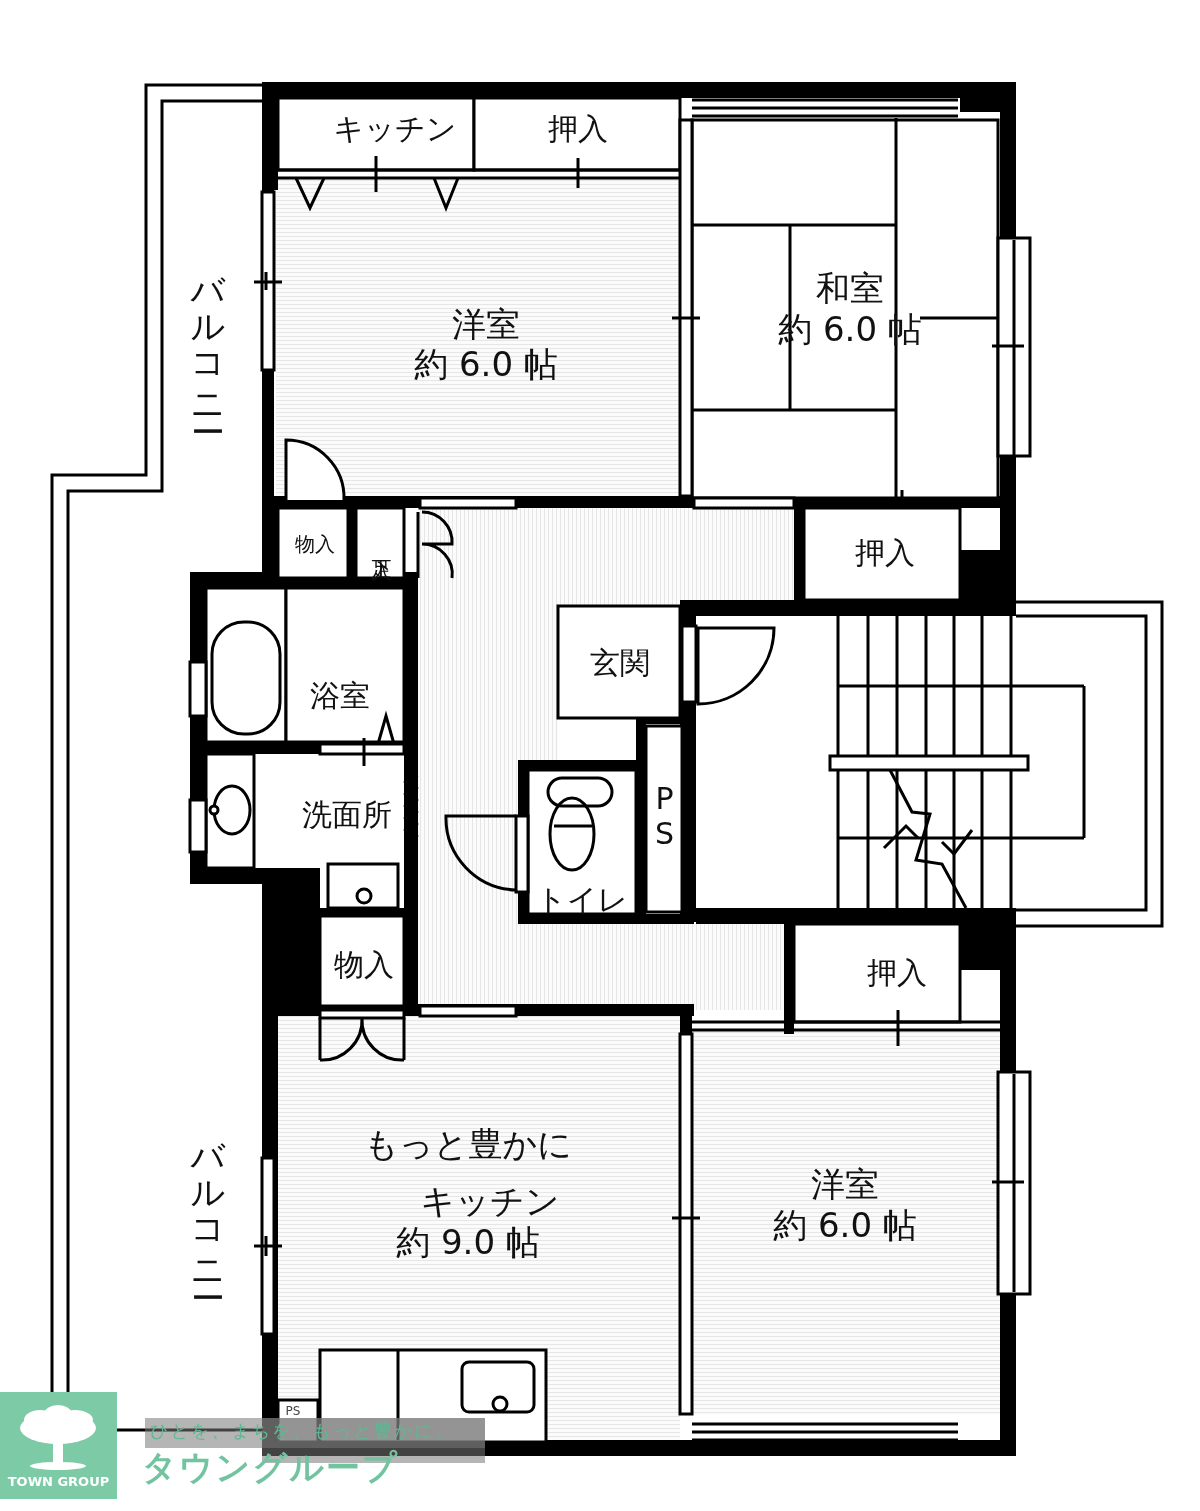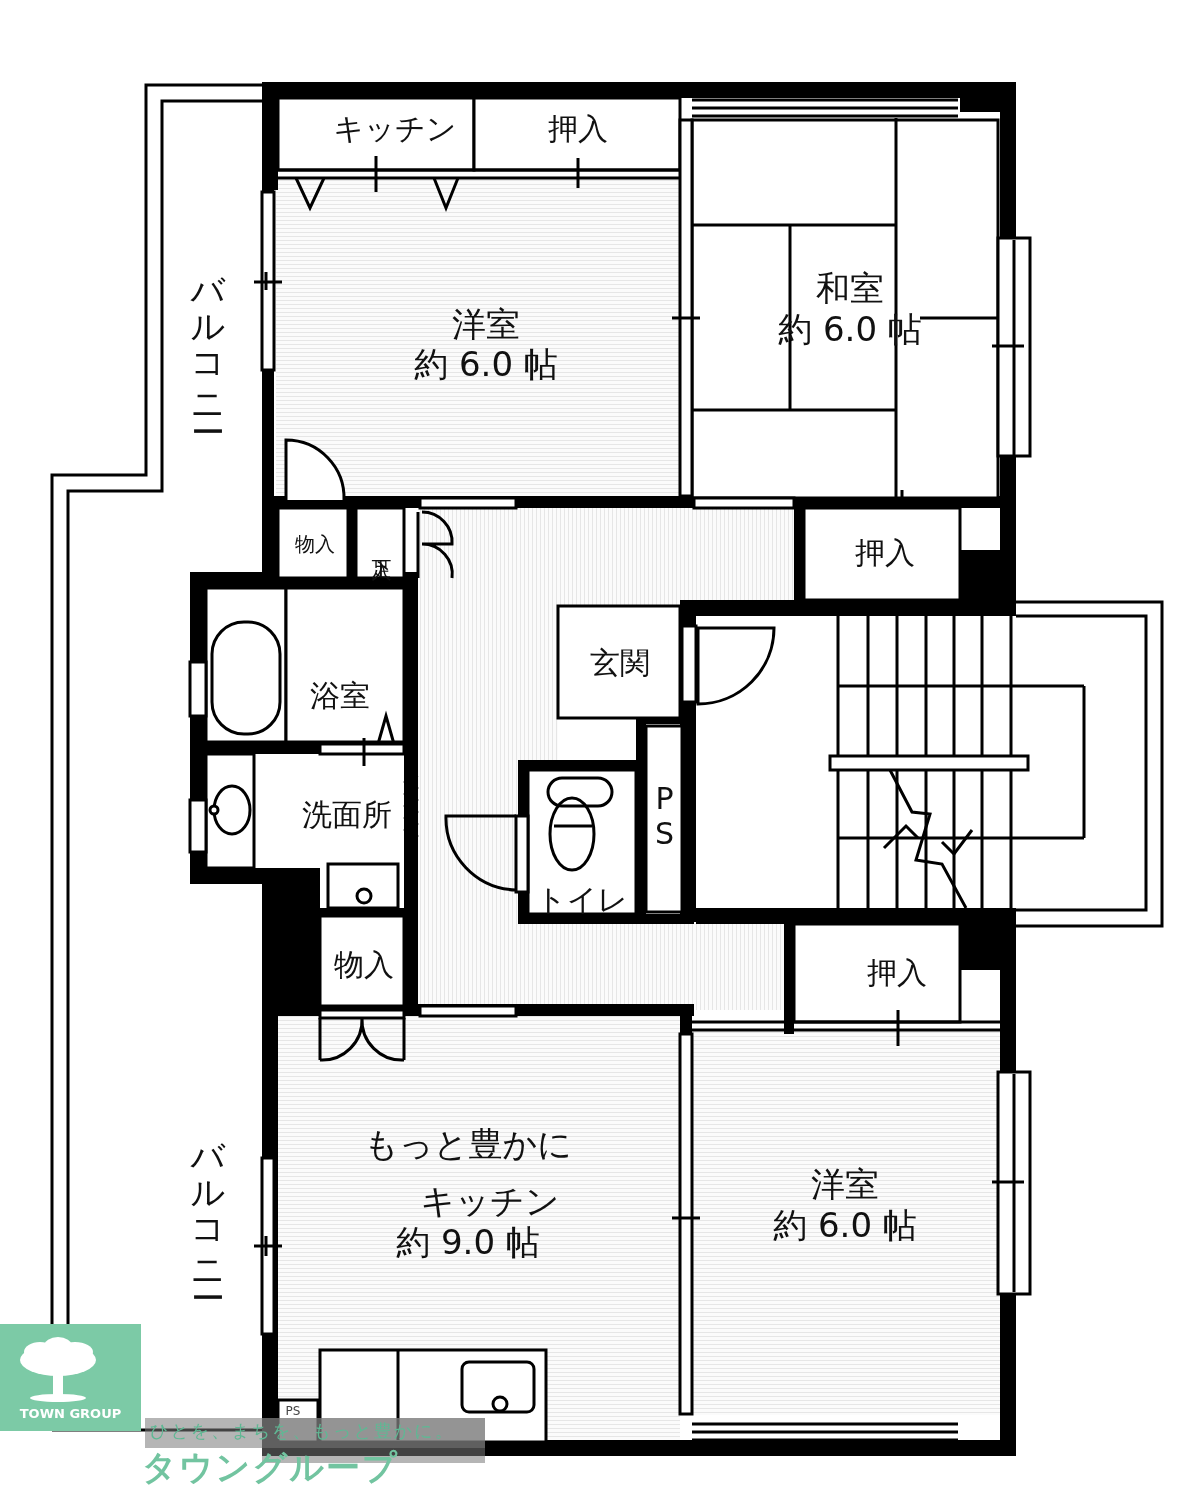--- a/index.html
+++ b/index.html
@@ -9,21 +9,21 @@
   .lbl { position: absolute; color: #111; font-family: "DejaVu Sans", sans-serif;
          text-align: center; line-height: 1.2; white-space: nowrap; transform: translate(-50%, -50%); }
   .lbl-room { font-size: 34px; }
   .lbl-sm { font-size: 30px; }
   .lbl-xs { font-size: 20px; }
   .lbl-vert { font-size: 34px; writing-mode: vertical-rl; text-orientation: upright; letter-spacing: 2px; transform: translate(-50%, 0); }
   .lbl-vert-sm { font-size: 20px; writing-mode: vertical-rl; text-orientation: upright; transform: translate(-50%, -50%); line-height: 1; }
   .ps-vert { font-size: 30px; writing-mode: vertical-rl; text-orientation: upright; transform: translate(-50%, -50%); }
   .ps-small { font-size: 12px; color: #444; }
   
-  .brand-box { position: absolute; left: 0; top: 1324px; width: 141px; height: 107px; background: #7ccaa6; }
+  .brand-box { position: absolute; left: 0; top: 1392px; width: 117px; height: 107px; background: #7ccaa6; }
   .brand-box .brand-name { position: absolute; left: 0; right: 0; bottom: 10px; text-align: center;
        color: #fff; font-size: 13px; font-weight: bold; font-family: "DejaVu Sans", sans-serif; }
   .brand-band { position: absolute; left: 145px; top: 1418px; width: 340px; height: 30px; background: rgba(120,120,120,0.55); }
   .brand-band2 { position: absolute; left: 262px; top: 1418px; width: 223px; height: 45px; background: rgba(120,120,120,0.55); }
   .slogan { position: absolute; left: 150px; top: 1419px; font-size: 18px; color: #5fb894; letter-spacing: 2px;
             font-family: Liberation Serif, serif; }
   .brand-jp { position: absolute; left: 142px; top: 1450px; font-size: 34px; color: #72c4a0; font-weight: bold;
               letter-spacing: 2px; font-family: "DejaVu Sans", sans-serif; line-height: 1; }
 </style>
 </head>

